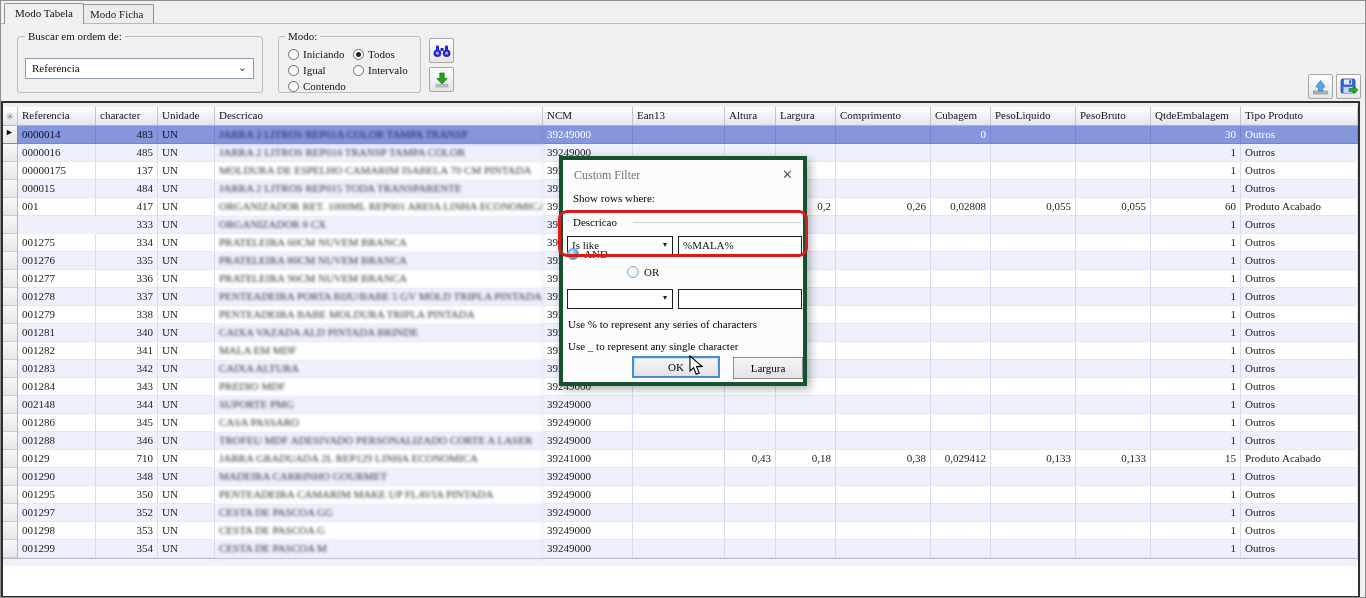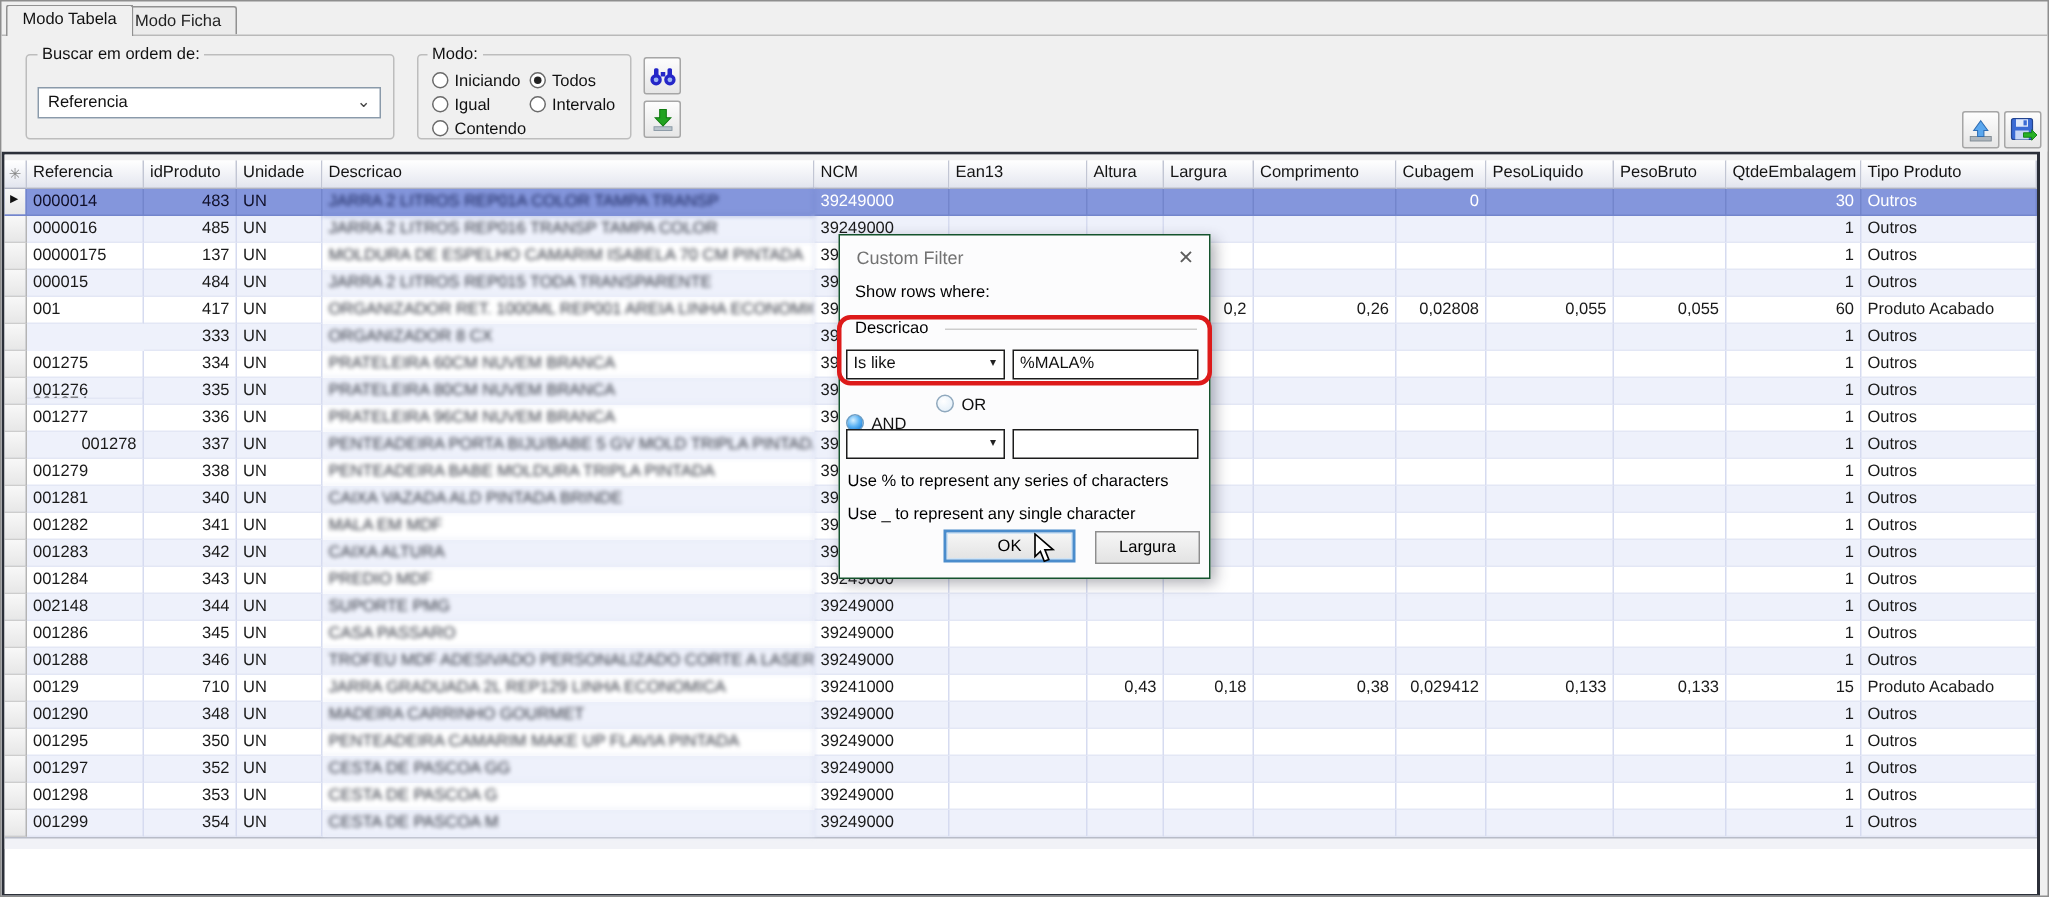--- a/index.html
+++ b/index.html
@@ -1,18 +1,18 @@
 <!DOCTYPE html>
 <html><head>
 <meta charset="utf-8">
 <style>
   html,body{margin:0;padding:0;background:#d8d8d8;}
   *{box-sizing:border-box;}
   .window{position:relative;width:1366px;height:598px;background:#f0f0f0;
-    font-family:Liberation Sans, sans-serif;font-size:11px;color:#111;
+    font-family:Liberation Serif, serif;font-size:11px;color:#111;
     border:1px solid #8e8e8e;overflow:hidden;padding-left:16px;}
   
   .tab{position:absolute;top:2px;height:20px;padding:3px 10px 0 10px;
     border:1px solid #919191;border-bottom:none;border-radius:2px 2px 0 0;}
   .tab.active{left:3px;background:#f0f0f0;z-index:3;height:21px;}
   .tab.inactive{left:78px;background:#ececec;top:3px;height:19px;color:#222;z-index:1;}
   .tabline{position:absolute;top:22px;left:0;width:100%;height:1px;background:#b9b9b9;z-index:2;}
   
   .panel{position:absolute;top:23px;left:0;width:100%;height:77px;background:#f0f0f0;z-index:2;}
   .groupbox{position:absolute;border:1px solid #bdbdbd;border-radius:3px;}
@@ -45,21 +45,21 @@
   .grow.selected .gcell.darktext{color:#10102a;}
   .gcell.num{text-align:right;}
   .gcell.ind{background:linear-gradient(#f8f8f8,#e7e7e7);border-right:1px solid #b4b4b4;
       border-bottom:1px solid #cdcdcd;padding:1px 0 0 2px;color:#222;font-size:9px;}
   .grow.selected .gcell.ind{color:#111;}
   .descblur{filter:blur(1.4px);color:#30343f;}
   .grow.selected .descblur{color:#141f55;}
   .gfoot{height:8px;background:#f1f2f7;border-top:1px solid #b8bcc8;}
   
   .dialog{position:absolute;left:558px;top:155px;width:248px;height:230px;background:#fcfcfd;
-      border:1px solid #14532d;box-shadow:3px 3px 9px rgba(40,40,55,.38);z-index:10;}
+      border:4px solid #14532d;box-shadow:3px 3px 9px rgba(40,40,55,.38);z-index:10;}
   .dlg-title{position:absolute;left:11px;top:8px;font-size:12px;color:#727272;}
   .dlg-close{position:absolute;right:10px;top:7px;color:#5c5c5c;font-size:13px;cursor:default;}
   .dlg-text{position:absolute;color:#000;}
   .dlg-hline{position:absolute;height:1px;background:#cdcdcd;}
   .dlg-combo{position:absolute;background:#fff;border:1px solid #1c1c1c;}
   .dlg-combo .ctext{position:absolute;left:4px;top:2px;}
   .dlg-combo .arrow{position:absolute;right:5px;top:3px;font-size:8px;color:#222;}
   .dlg-input{position:absolute;background:#fff;border:1px solid #1c1c1c;padding:2px 4px;white-space:nowrap;overflow:hidden;}
   .dlg-radio{position:absolute;white-space:nowrap;}
   .drb{display:inline-block;width:12px;height:12px;border:1px solid #8fa8bd;border-radius:50%;
@@ -143,21 +143,21 @@
         <polygon points="9,10.5 14.5,10.5 14.5,8.5 18,12 14.5,15.5 14.5,13.5 9,13.5" fill="#27b127" stroke="#0e7e0e" stroke-width="0.6"></polygon>
       </svg>
     </span>
   </div>
 
   <div class="grid">
     <div class="gridgap"></div>
     <div class="ghead" id="grid-header">
         <div class="hcell hcorner" style="width: 15px;">✳</div>
         <div class="hcell" style="width: 78px;">Referencia</div>
-        <div class="hcell" style="width: 62px;">idProduto</div>
+        <div class="hcell" style="width: 62px;">character</div>
         <div class="hcell" style="width: 57px;">Unidade</div>
         <div class="hcell" style="width: 328px;">Descricao</div>
         <div class="hcell" style="width: 90px;">NCM</div>
         <div class="hcell" style="width: 92px;">Ean13</div>
         <div class="hcell" style="width: 51px;">Altura</div>
         <div class="hcell" style="width: 60px;">Largura</div>
         <div class="hcell" style="width: 95px;">Comprimento</div>
         <div class="hcell" style="width: 60px;">Cubagem</div>
         <div class="hcell" style="width: 85px;">PesoLiquido</div>
         <div class="hcell" style="width: 75px;">PesoBruto</div>
@@ -313,21 +313,21 @@
           <div class="gcell num" style="width: 60px;"></div>
           <div class="gcell num" style="width: 95px;"></div>
           <div class="gcell num" style="width: 60px;"></div>
           <div class="gcell num" style="width: 85px;"></div>
           <div class="gcell num" style="width: 75px;"></div>
           <div class="gcell num" style="width: 90px;">1</div>
           <div class="gcell" style="width: 117px;">Outros</div>
         </div>
         <div class="grow alt">
           <div class="gcell ind" style="width: 15px;"></div>
-          <div class="gcell darktext" style="width: 78px; text-align: right;">001278</div>
+          <div class="gcell darktext" style="width: 78px;">001278</div>
           <div class="gcell num darktext" style="width: 62px;">337</div>
           <div class="gcell darktext" style="width: 57px;">UN</div>
           <div class="gcell descblur" style="width: 328px;">PENTEADEIRA PORTA BIJU/BABE 5 GV MOLD TRIPLA PINTADA</div>
           <div class="gcell" style="width: 90px;">39249000</div>
           <div class="gcell" style="width: 92px;"></div>
           <div class="gcell num" style="width: 51px;"></div>
           <div class="gcell num" style="width: 60px;"></div>
           <div class="gcell num" style="width: 95px;"></div>
           <div class="gcell num" style="width: 60px;"></div>
           <div class="gcell num" style="width: 85px;"></div>
@@ -583,21 +583,21 @@
     <div class="dlg-text" style="left:10px;top:32px;">Show rows where:</div>
     <div class="dlg-text" style="left:10px;top:56px;">Descricao</div>
     <div class="dlg-hline" style="left:70px;top:62px;width:168px;"></div>
 
     <div class="dlg-combo" style="left:4px;top:76px;width:106px;height:20px;">
       <span class="ctext">Is like</span>
       <span class="arrow">▾</span>
     </div>
     <div class="dlg-input" style="left:115px;top:76px;width:124px;height:20px;">%MALA%</div>
 
-    <div class="dlg-radio" style="left:4px;top:119px;">
+    <div class="dlg-radio" style="left:4px;top:88px;">
       <span class="drb sel"></span><span>AND</span>
     </div>
     <div class="dlg-radio" style="left:64px;top:106px;">
       <span class="drb"></span><span>OR</span>
     </div>
 
     <div class="dlg-combo" style="left:4px;top:129px;width:106px;height:20px;">
       <span class="ctext"></span>
       <span class="arrow">▾</span>
     </div>

